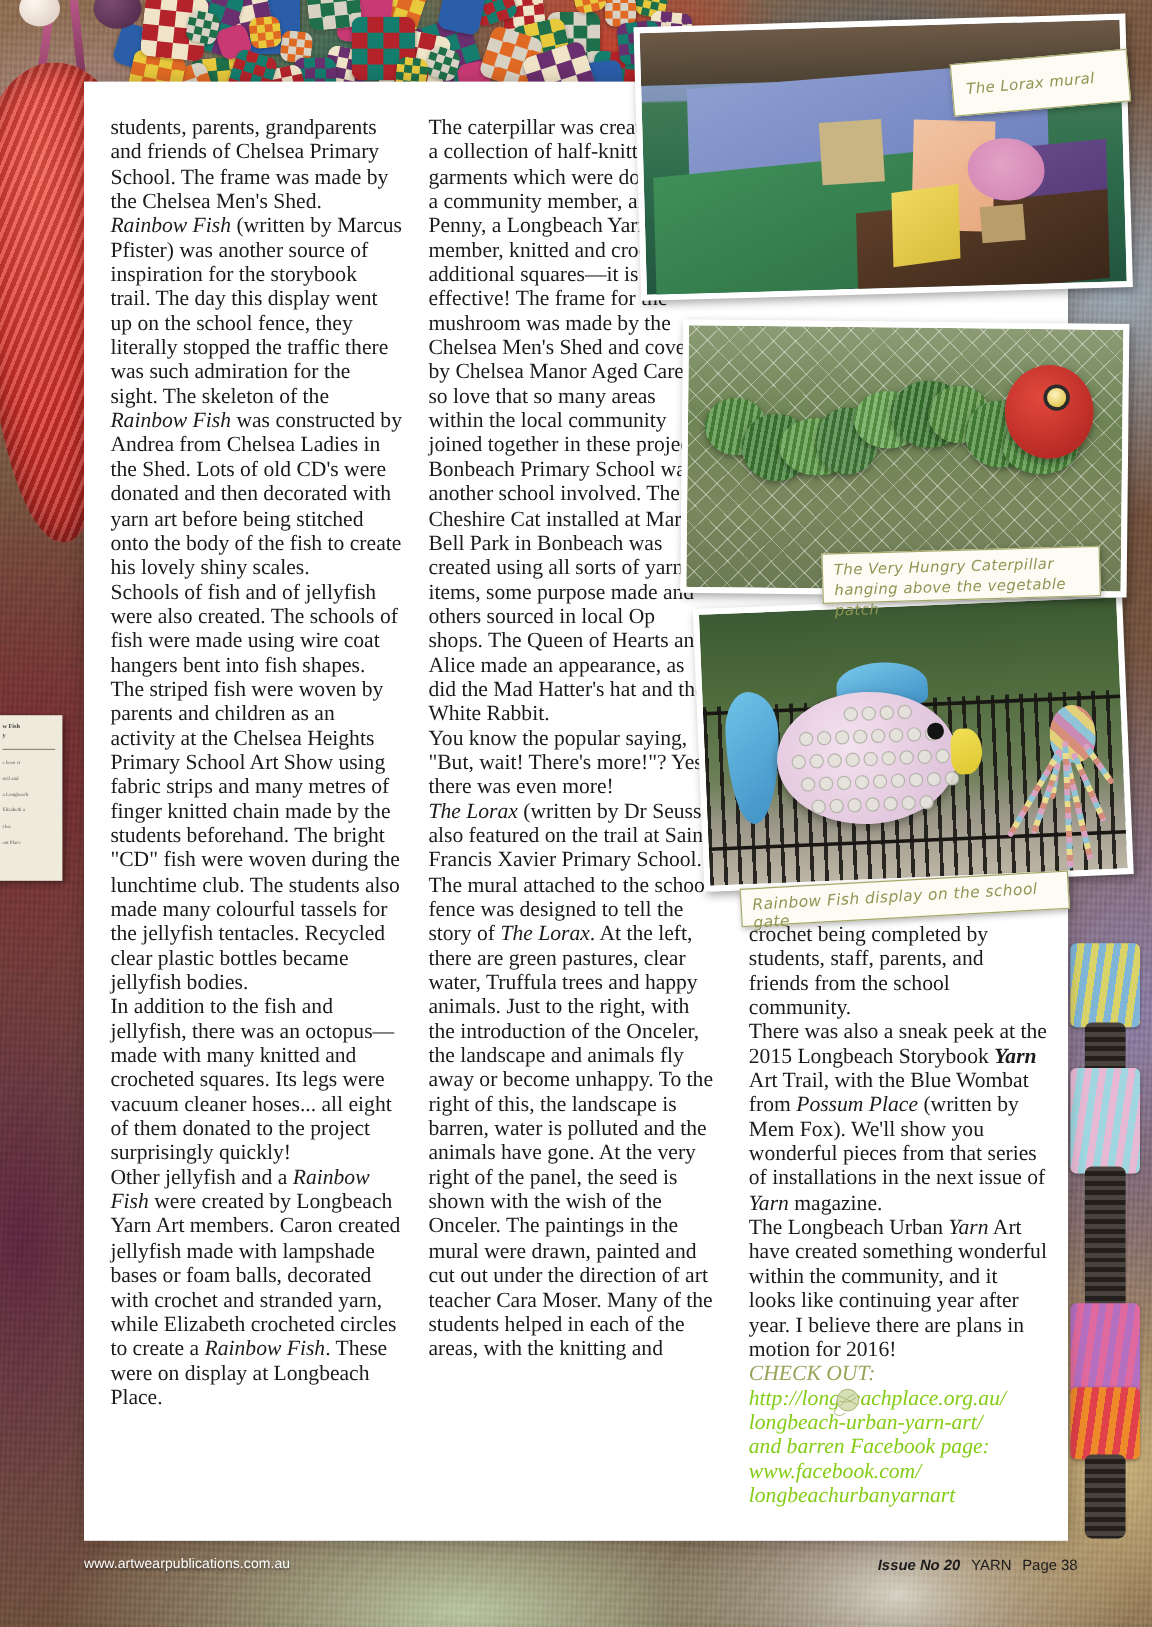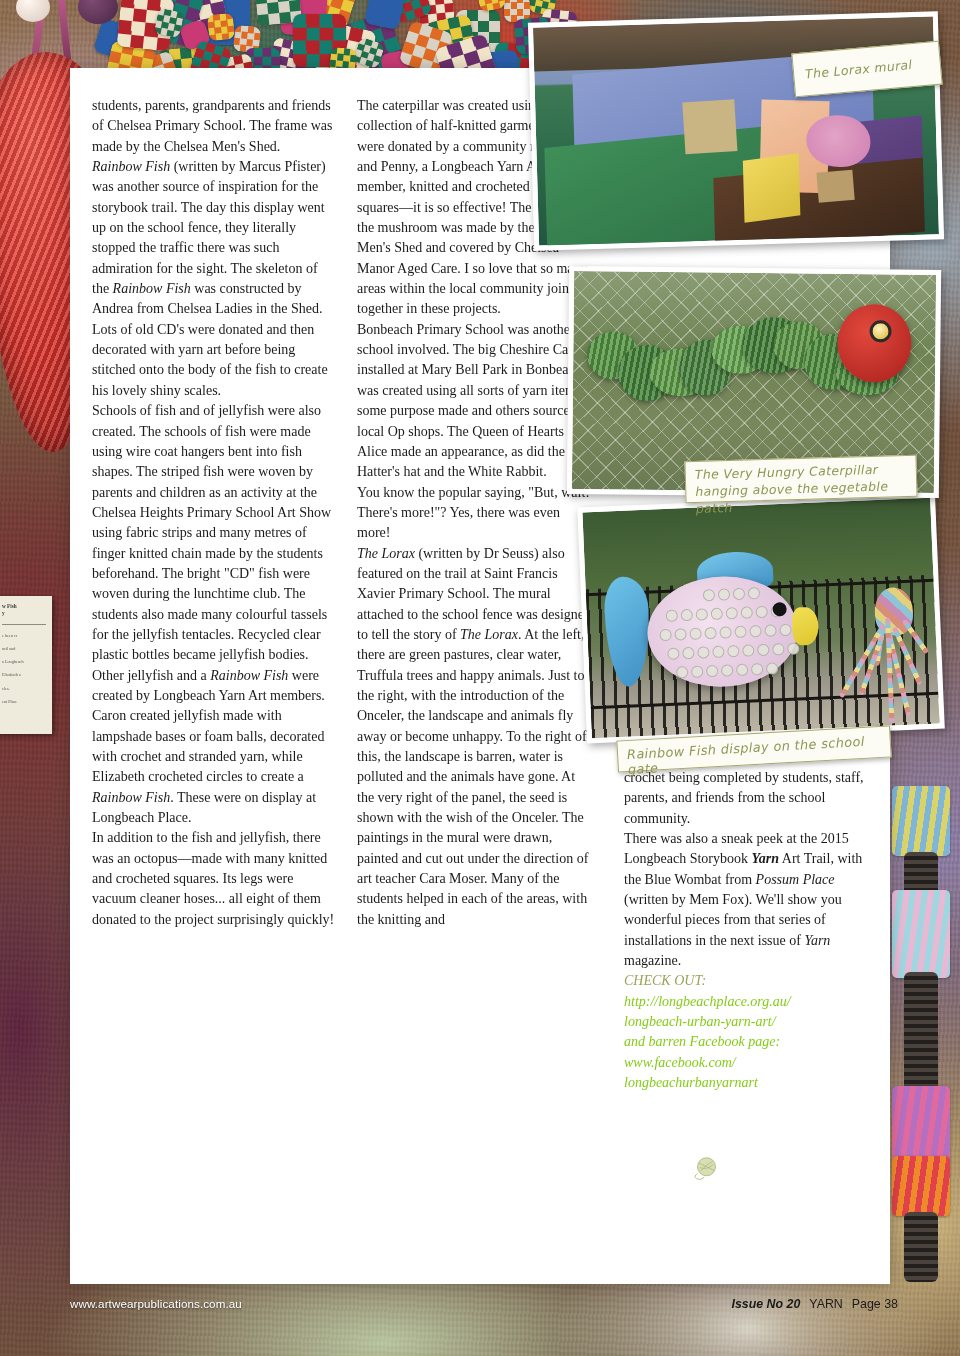--- a/index.html
+++ b/index.html
@@ -116,21 +116,21 @@
     box-shadow: 0 0 14px rgba(0,0,0,.22);
   }
 
   
   .cols {
     position: absolute; left: 92px; top: 96px;
     width: 782px; height: 1174px;
   }
   .col {
     position: absolute; top: 0;
-    font-size: 14px;
+    font-size: 18px;
     line-height: 20.35px;
     color: #1b1b1b;
     text-align: left;
     hyphens: none;
   }
   .col p { margin: 0; }
   .col-1 { left: 0;    width: 243px; }
   .col-2 { left: 265px; width: 238px; }
   .col-3 { left: 532px; width: 250px; }
 
@@ -523,34 +523,35 @@
   <div class="caption cap-fish">
     <span>Rainbow Fish display on the school gate</span>
   </div>
 
   <div class="cols">
 
     <div class="col col-1">
       <p id="c1p0">students, parents, grandparents and friends of Chelsea Primary School. The frame was made by the Chelsea Men's Shed.</p>
       <p id="c1p1"><em class="ital">Rainbow Fish</em> (written by Marcus Pfister) was another source of inspiration for the storybook trail. The day this display went up on the school fence, they literally stopped the traffic there was such admiration for the sight. The skeleton of the <em class="ital">Rainbow Fish</em> was constructed by Andrea from Chelsea Ladies in the Shed. Lots of old CD's were donated and then decorated with yarn art before being stitched onto the body of the fish to create his lovely shiny scales.</p>
       <p id="c1p2">Schools of fish and of jellyfish were also created. The schools of fish were made using wire coat hangers bent into fish shapes. The striped fish were woven by parents and children as an activity at the Chelsea Heights Primary School Art Show using fabric strips and many metres of finger knitted chain made by the students beforehand. The bright "CD" fish were woven during the lunchtime club. The students also made many colourful tassels for the jellyfish tentacles. Recycled clear plastic bottles became jellyfish bodies.</p>
+      <p id="c1p3">In addition to the fish and jellyfish, there was an octopus—made with many knitted and crocheted squares. Its legs were vacuum cleaner hoses... all eight of them donated to the project surprisingly quickly!</p>
       <p id="c1p4">Other jellyfish and a <em class="ital">Rainbow Fish</em> were created by Longbeach Yarn Art members. Caron created jellyfish made with lampshade bases or foam balls, decorated with crochet and stranded yarn, while Elizabeth crocheted circles to create a <em class="ital">Rainbow Fish</em>. These were on display at Longbeach Place.</p>
-      <p id="c1p3">In addition to the fish and jellyfish, there was an octopus—made with many knitted and crocheted squares. Its legs were vacuum cleaner hoses... all eight of them donated to the project surprisingly quickly!</p>
     </div>
 
     <div class="col col-2">
       <p id="c2p0">The caterpillar was created using a collection of half-knitted garments which were donated by a community member, and Penny, a Longbeach Yarn Art member, knitted and crocheted additional squares—it is so effective! The frame for the mushroom was made by the Chelsea Men's Shed and covered by Chelsea Manor Aged Care. I so love that so many areas within the local community joined together in these projects.</p>
       <p id="c2p1">Bonbeach Primary School was another school involved. The big Cheshire Cat installed at Mary Bell Park in Bonbeach was created using all sorts of yarn items, some purpose made and others sourced in local Op shops. The Queen of Hearts and Alice made an appearance, as did the Mad Hatter's hat and the White Rabbit.</p>
       <p id="c2p2">You know the popular saying, "But, wait! There's more!"? Yes, there was even more!</p>
       <p id="c2p3"><em class="ital">The Lorax</em> (written by Dr Seuss) also featured on the trail at Saint Francis Xavier Primary School. The mural attached to the school fence was designed to tell the story of <em class="ital">The Lorax</em>. At the left, there are green pastures, clear water, Truffula trees and happy animals. Just to the right, with the introduction of the Onceler, the landscape and animals fly away or become unhappy. To the right of this, the landscape is barren, water is polluted and the animals have gone. At the very right of the panel, the seed is shown with the wish of the Onceler. The paintings in the mural were drawn, painted and cut out under the direction of art teacher Cara Moser. Many of the students helped in each of the areas, with the knitting and</p>
     </div>
 
     <div class="col col-3">
       <p id="c3p0">crochet being completed by students, staff, parents, and friends from the school community.</p>
       <p id="c3p1">There was also a sneak peek at the 2015 Longbeach Storybook <em class="bold-ital">Yarn</em> Art Trail, with the Blue Wombat from <em class="ital">Possum Place</em> (written by Mem Fox). We'll show you wonderful pieces from that series of installations in the next issue of <em class="ital">Yarn</em> magazine.</p>
+      <p id="c3p2">The Longbeach Urban <em class="ital">Yarn</em> Art have created something wonderful within the community, and it looks like continuing year after year. I believe there are plans in motion for 2016!</p>
       <p class="checkout-head">CHECK OUT:</p>
       <p class="checkout-links"> http://longbeachplace.org.au/</p>
       <p class="checkout-links">longbeach-urban-yarn-art/</p>
       <p class="checkout-links">and barren Facebook page:</p>
       <p class="checkout-links">www.facebook.com/</p>
       <p class="checkout-links">longbeachurbanyarnart</p>
     </div>
   </div>
 
   <svg class="yarnball" viewBox="0 0 40 40">

